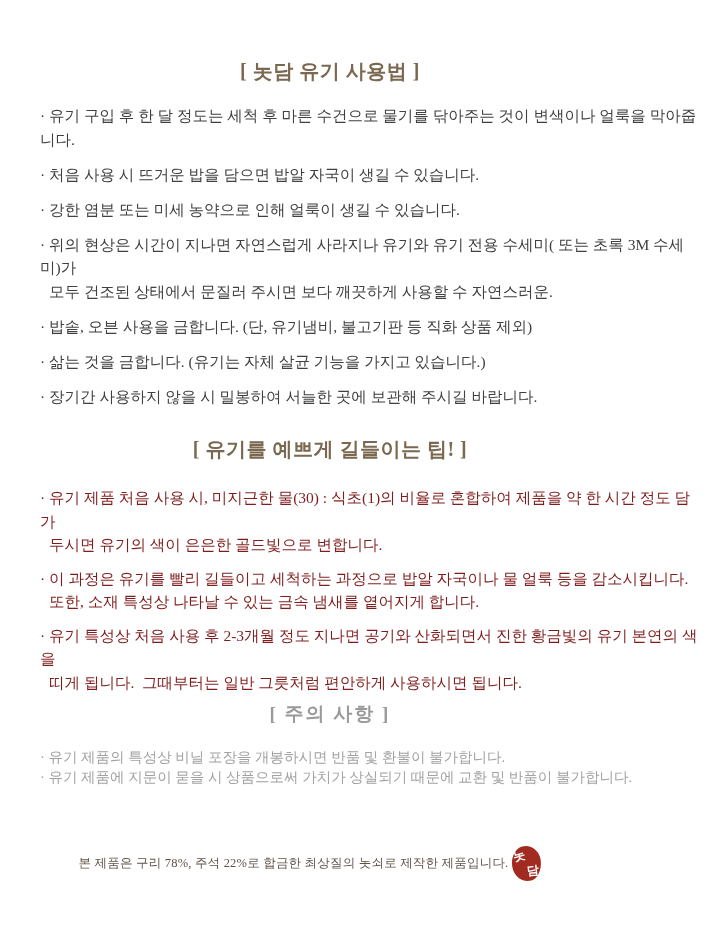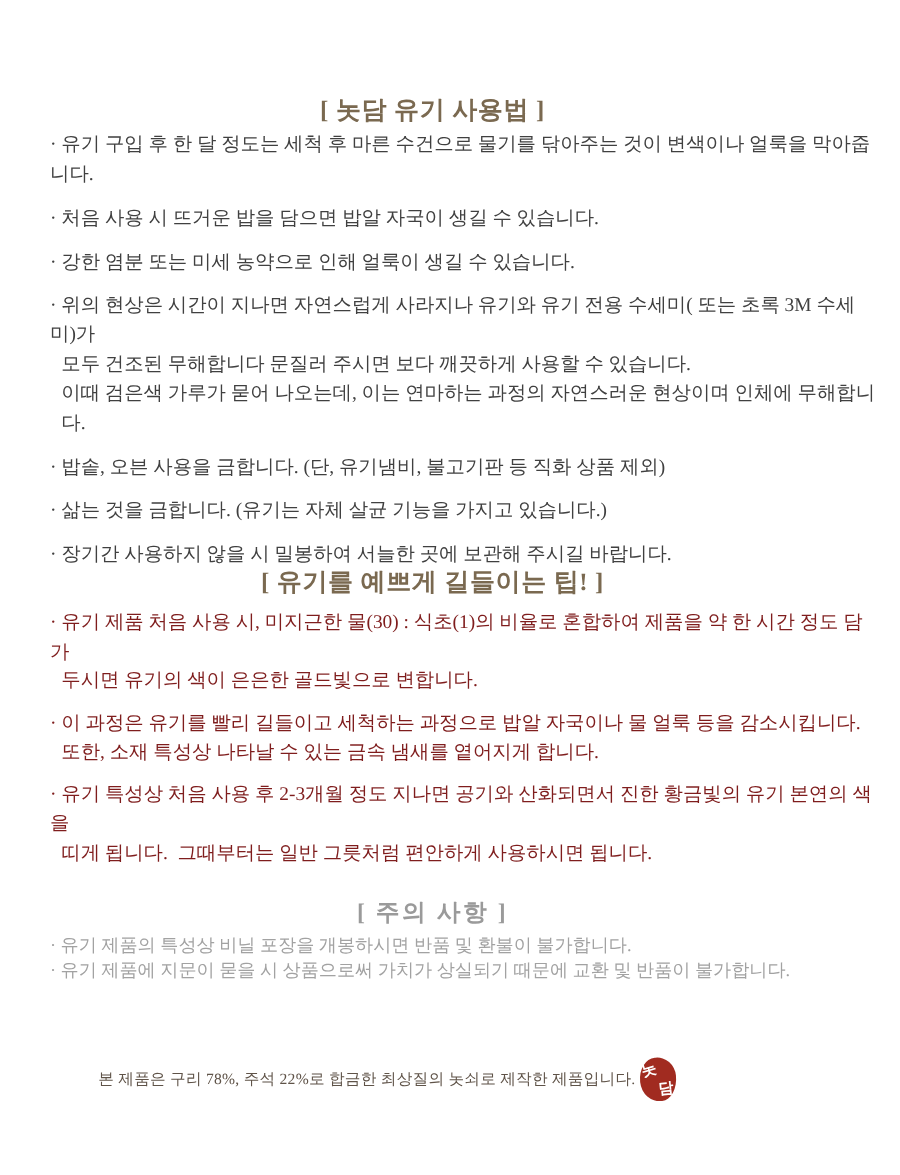--- a/index.html
+++ b/index.html
@@ -8,21 +8,21 @@
     width: 720px;
     height: 940px;
     background: #ffffff;
     font-family: "Liberation Serif", "DejaVu Serif", serif;
     overflow: hidden;
   }
   .sec-title {
     position: absolute;
     left: 0;
     width: 660px;
-    margin: 16px;
+    margin: 0;
     text-align: center;
     font-weight: bold;
     letter-spacing: 0.5px;
   }
   .t-usage   { top: 58px;  font-size: 20px; color: #7a6950; }
   .t-tips    { top: 436px; font-size: 20px; color: #7a6950; }
   .t-caution { top: 701px; font-size: 19px; color: #9a9a9a; font-weight: bold; letter-spacing: 2px; }
 
   .content { position: absolute; left: 40px; right: 20px; }
   .c-usage   { top: 104px; color: #404040; font-size: 15.5px; line-height: 23.5px; }
@@ -78,22 +78,21 @@
       <span class="line">· 유기 구입 후 한 달 정도는 세척 후 마른 수건으로 물기를 닦아주는 것이 변색이나 얼룩을 막아줍니다.</span>
     </p>
     <p>
       <span class="line">· 처음 사용 시 뜨거운 밥을 담으면 밥알 자국이 생길 수 있습니다.</span>
     </p>
     <p>
       <span class="line">· 강한 염분 또는 미세 농약으로 인해 얼룩이 생길 수 있습니다.</span>
     </p>
     <p>
       <span class="line">· 위의 현상은 시간이 지나면 자연스럽게 사라지나 유기와 유기 전용 수세미( 또는 초록 3M 수세미)가</span>
-      <span class="line cont">모두 건조된 무해합니다 문질러 주시면 보다 깨끗하게 사용할 수 있습니다.</span>
-      <span class="line cont">이때 검은색 가루가 묻어 나오는데, 이는 연마하는 과정의 자연스러운 현상이며 인체에 무해합니다.</span>
+      <span class="line cont">모두 건조된 상태에서 문질러 주시면 보다 깨끗하게 사용할 수 자연스러운.</span>
     </p>
     <p>
       <span class="line">· 밥솥, 오븐 사용을 금합니다. (단, 유기냄비, 불고기판 등 직화 상품 제외)</span>
     </p>
     <p>
       <span class="line">· 삶는 것을 금합니다. (유기는 자체 살균 기능을 가지고 있습니다.)</span>
     </p>
     <p>
       <span class="line">· 장기간 사용하지 않을 시 밀봉하여 서늘한 곳에 보관해 주시길 바랍니다.</span>
     </p>

